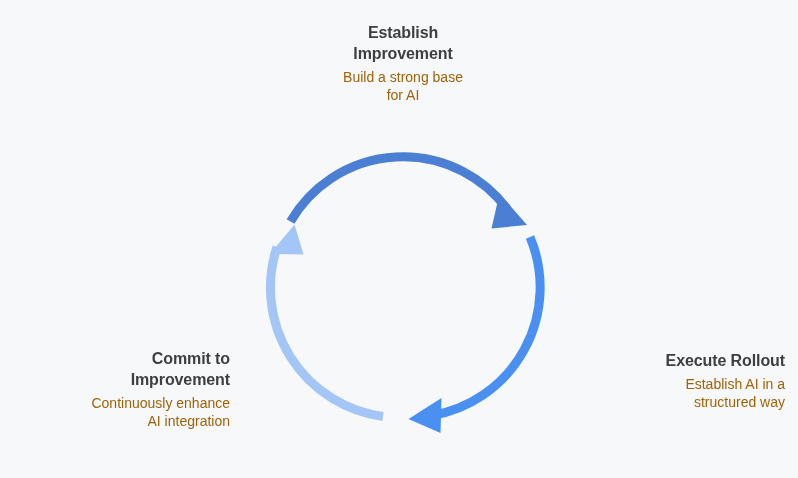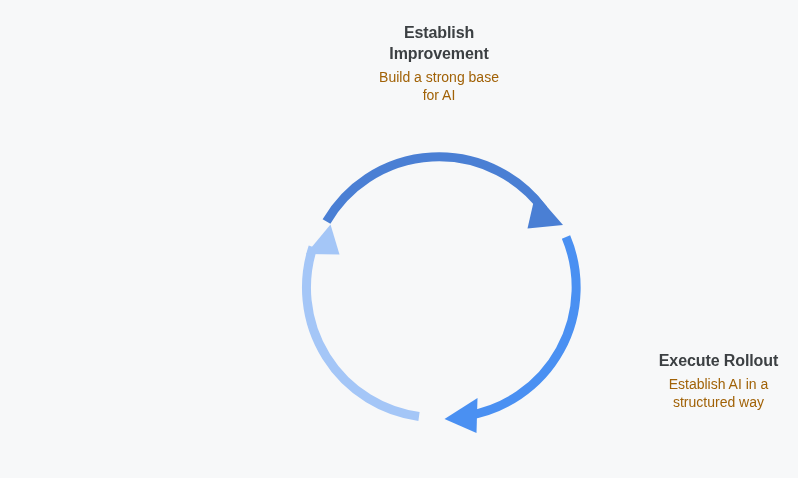--- a/index.html
+++ b/index.html
@@ -13,21 +13,20 @@
     font-family: "Liberation Sans", sans-serif;
     overflow: hidden;
     position: relative;
   }
   #stage {
     position: absolute;
     left: 0; top: 0;
     width: 711px;
     height: 478px;
     background: #f7f8f9;
-    margin-left: 36px;
   }
   .cycle-svg {
     position: absolute;
     left: 0; top: 0;
     width: 798px;
     height: 478px;
   }
   .node-label {
     position: absolute;
   }
@@ -52,21 +51,21 @@
     left: 283px;
     top: 22px;
     width: 240px;
     text-align: center;
   }
   
   #node-right {
     left: 580px;
     top: 350px;
     width: 205px;
-    text-align: center;
+    text-align: right;
   }
   
   #node-left {
     left: 30px;
     top: 348px;
     width: 200px;
     text-align: right;
   }
 </style>
 </head>
@@ -110,14 +109,24 @@
   <div class="node-label" id="node-right">
     <div class="node-title">
       <span>Execute Rollout</span>
     </div>
     <div class="node-desc">
       <span>Establish AI in a</span><br>
       <span>structured way</span>
     </div>
   </div>
 
+  <div class="node-label" id="node-left">
+    <div class="node-title">
+      <span>Commit to</span><br>
+      <span>Improvement</span>
+    </div>
+    <div class="node-desc">
+      <span>Continuously enhance</span><br>
+      <span>AI integration</span>
+    </div>
+  </div>
 
 </div>
 
 </body></html>

